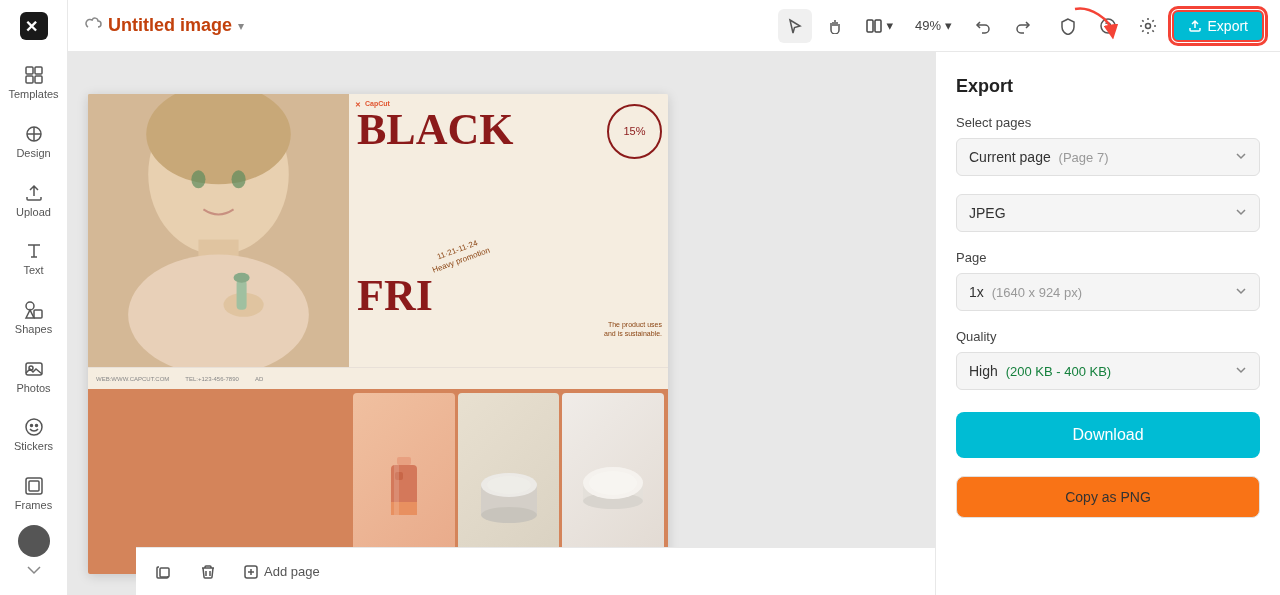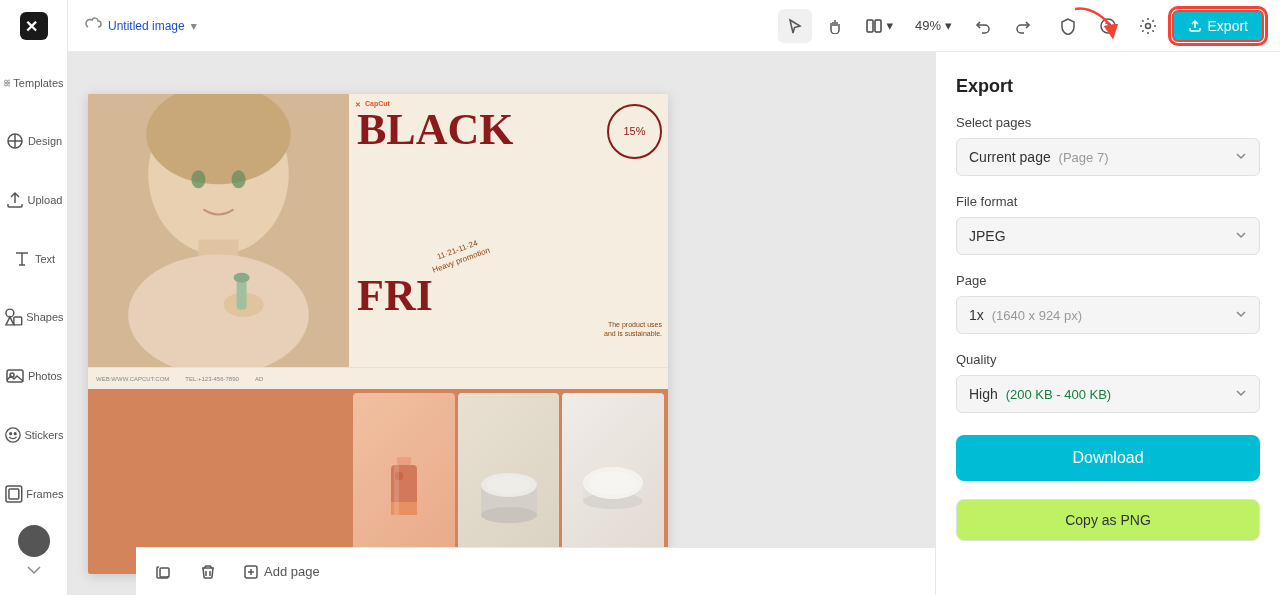--- a/index.html
+++ b/index.html
@@ -21,21 +21,21 @@
       width: 36px;
       height: 36px;
       display: flex;
       align-items: center;
       justify-content: center;
       margin-bottom: 8px;
     }
     .sidebar-logo svg { width: 28px; height: 28px; }
     .sidebar-item {
       display: flex;
-      flex-direction: row;
+      flex-direction: column;
       align-items: center;
       justify-content: center;
       width: 60px;
       height: 56px;
       border-radius: 8px;
       cursor: pointer;
       gap: 3px;
       color: #555;
       font-size: 11px;
       transition: background 0.15s;
@@ -86,21 +86,21 @@
       gap: 12px;
       z-index: 5;
     }
     .topbar-title-group {
       display: flex;
       align-items: center;
       gap: 6px;
       cursor: pointer;
     }
     .topbar-cloud-icon { color: #888; }
-    .topbar-title { font-size: 12px; font-weight: 400; color: #1d4ed8; }
+    .topbar-title { font-size: 18px; font-weight: 700; color: #c2410c; }
     .topbar-chevron { color: #888; font-size: 12px; }
     .topbar-tools {
       display: flex;
       align-items: center;
       gap: 6px;
       margin-left: auto;
     }
     .tool-btn {
       width: 34px;
       height: 34px;
@@ -314,21 +314,21 @@
       border: none;
       border-radius: 8px;
       font-size: 16px;
       font-weight: 500;
       cursor: pointer;
       margin-top: 4px;
     }
     .copy-png-btn {
       width: 100%;
       padding: 12px;
-      background: #bef264;
+      background: #f97316;
       color: #333;
       border: 1px solid #e0e0e0;
       border-radius: 8px;
       font-size: 14px;
       cursor: pointer;
     }
 
     
     .canvas-top {
       display: flex;
@@ -780,21 +780,20 @@
       </span>
       <span class="chevron">
         <svg width="12" height="12" viewBox="0 0 12 12" fill="none" stroke="currentColor" stroke-width="1.5">
             <path d="M2 4l4 4 4-4"></path>
           </svg>
       </span>
     </div>
   </div>
 
   <div class="panel-section">
-    <div class="panel-label">File format</div>
     <div class="panel-select">
       <span>JPEG</span>
       <span class="chevron">
         <svg width="12" height="12" viewBox="0 0 12 12" fill="none" stroke="currentColor" stroke-width="1.5">
             <path d="M2 4l4 4 4-4"></path>
           </svg>
       </span>
     </div>
   </div>
 

